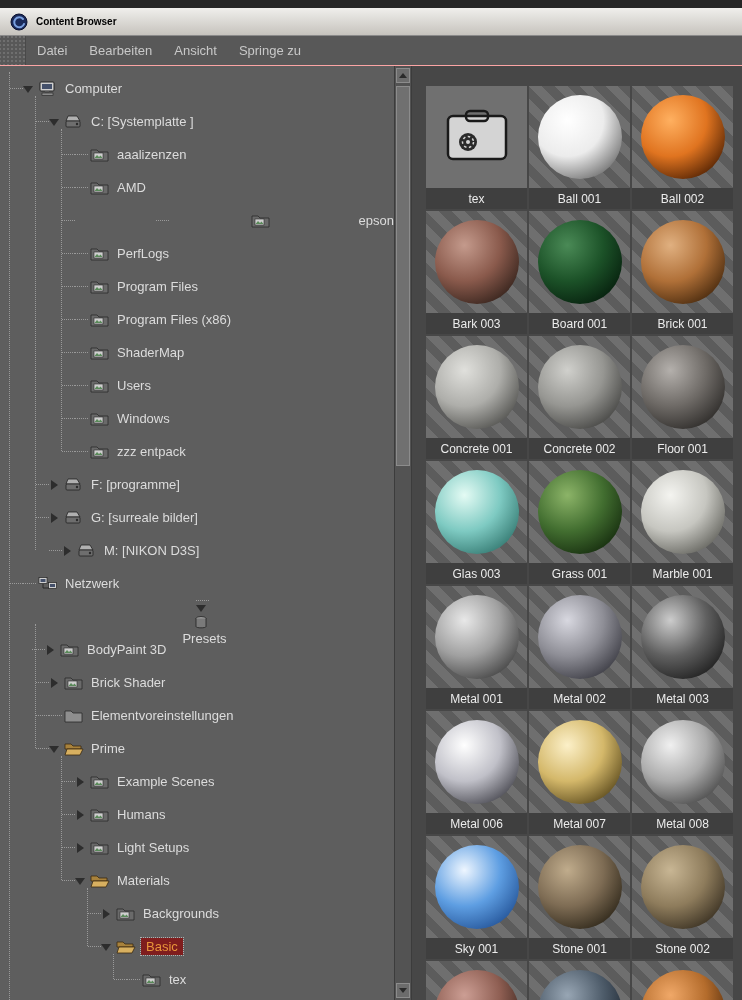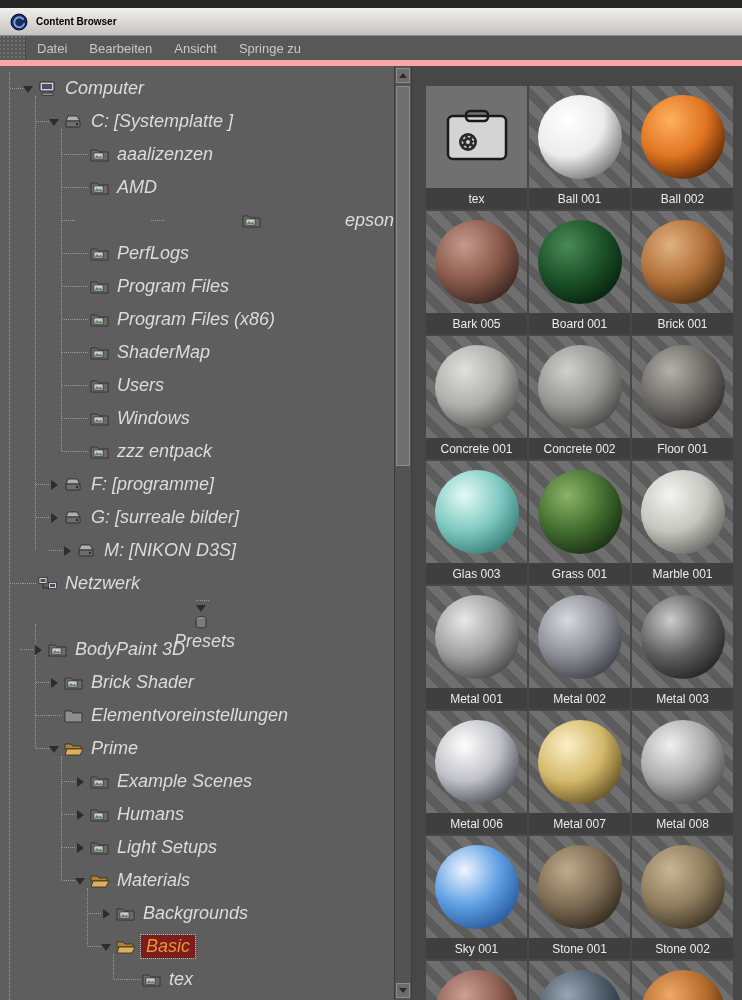--- a/index.html
+++ b/index.html
@@ -16,21 +16,21 @@
     height:28px; background:linear-gradient(#f0efec,#c6c3bd);
     display:flex; align-items:center; gap:8px; padding:0 10px;
     border-bottom:1px solid #8a8a8a;
   }
   .title-text { font-weight:bold; font-size:10px; color:#000; }
   .app-logo { width:18px; height:18px; display:flex; }
 
   
   .menubar {
     height:30px; background:#585858; display:flex; align-items:center;
-    color:#c8c8c8; font-size:13px; border-bottom:6px solid #fca5a5;
+    color:#c8c8c8; font-size:13px; border-bottom:1px solid #fca5a5;
   }
   .menu-grip {
     width:26px; height:100%;
     background-image:radial-gradient(#6f6f6f 30%, transparent 32%);
     background-size:4px 4px; background-position:6px 3px;
     border-right:1px solid #494949;
   }
   .menu-item { padding:0 11px; cursor:default; }
 
   .main { flex:1; display:flex; min-height:0; }
@@ -49,21 +49,21 @@
     content:""; position:absolute; left:0; top:4px;
     border-left:5px solid transparent; border-right:5px solid transparent;
     border-top:7px solid #2d2d2d;
   }
   .ex-closed::after {
     content:""; position:absolute; left:2px; top:2px;
     border-top:5px solid transparent; border-bottom:5px solid transparent;
     border-left:7px solid #2d2d2d;
   }
   .tree-icon { width:22px; height:16px; flex:none; margin-left:2px; display:flex; align-items:center; }
-  .tree-label { margin-left:5px; font-size:18px; color:#dcdcdc; white-space:nowrap;font-style:italic; }
+  .tree-label { margin-left:5px; font-size:13px; color:#dcdcdc; white-space:nowrap; }
   .tree-label.selected {
     color:var(--accent); background:#7f1d1d; outline:1px dotted #b0b0b0;
     padding:1px 5px; margin-left:3px;
   }
 
   
   .vscroll {
     width:18px; flex:none; background:#535353; position:relative;
     border-left:1px solid #3c3c3c; border-right:1px solid #3c3c3c;
   }
@@ -339,21 +339,21 @@
     <span class="connector"></span>
     <span class="expander ex-open"></span>
     <span class="tree-icon icon-slot">
             <svg width="20" height="16" viewBox="0 0 20 16">
               <ellipse cx="9" cy="3.5" rx="5" ry="2" fill="#9a9a9a" stroke="#222" stroke-width="0.8"></ellipse>
               <path d="M4 3.5 v8 c0 1.8 10 1.8 10 0 v-8" fill="#7a7a7a" stroke="#222" stroke-width="0.8"></path>
             </svg>
           </span>
     <span class="tree-label">Presets</span>
   </div>
-        <div class="tree-row" style="padding-left: 20px;">
+        <div class="tree-row" style="padding-left: 32px;">
     <span class="connector"></span>
     <span class="expander ex-closed"></span>
     <span class="tree-icon icon-slot">
             <svg width="20" height="15" viewBox="0 0 20 15">
               <path d="M1 3 h6 l2 2 h9 v9 H1 Z" fill="#6a6a6a" stroke="#2a2a2a" stroke-width="0.8"></path>
               <rect x="4" y="6" width="9" height="6" fill="#cfcfcf" stroke="#2a2a2a" stroke-width="0.6"></rect>
               <path d="M4.5 11 l2.5 -3 2 2 1.5 -1.5 2 2.5 Z" fill="#5a8a5a"></path>
             </svg>
           </span>
     <span class="tree-label">BodyPaint 3D</span>
@@ -504,21 +504,21 @@
           <div class="cell">
     <div class="thumb">
       <span class="sphere" style="background: radial-gradient(circle at 35% 30%, rgb(255, 176, 96), rgb(224, 116, 32) 45%, rgb(64, 24, 0) 88%);"></span>
     </div>
     <div class="cell-label">Ball 002</div>
   </div>
           <div class="cell">
     <div class="thumb">
       <span class="sphere" style="background: radial-gradient(circle at 35% 30%, rgb(196, 154, 140), rgb(138, 90, 76) 45%, rgb(42, 28, 22) 88%);"></span>
     </div>
-    <div class="cell-label">Bark 005</div>
+    <div class="cell-label">Bark 003</div>
   </div>
           <div class="cell">
     <div class="thumb">
       <span class="sphere" style="background: radial-gradient(circle at 35% 30%, rgb(74, 138, 86), rgb(28, 82, 40) 45%, rgb(3, 24, 10) 88%);"></span>
     </div>
     <div class="cell-label">Board 001</div>
   </div>
           <div class="cell">
     <div class="thumb">
       <span class="sphere" style="background: radial-gradient(circle at 35% 30%, rgb(224, 176, 128), rgb(176, 112, 56) 45%, rgb(58, 32, 8) 88%);"></span>

